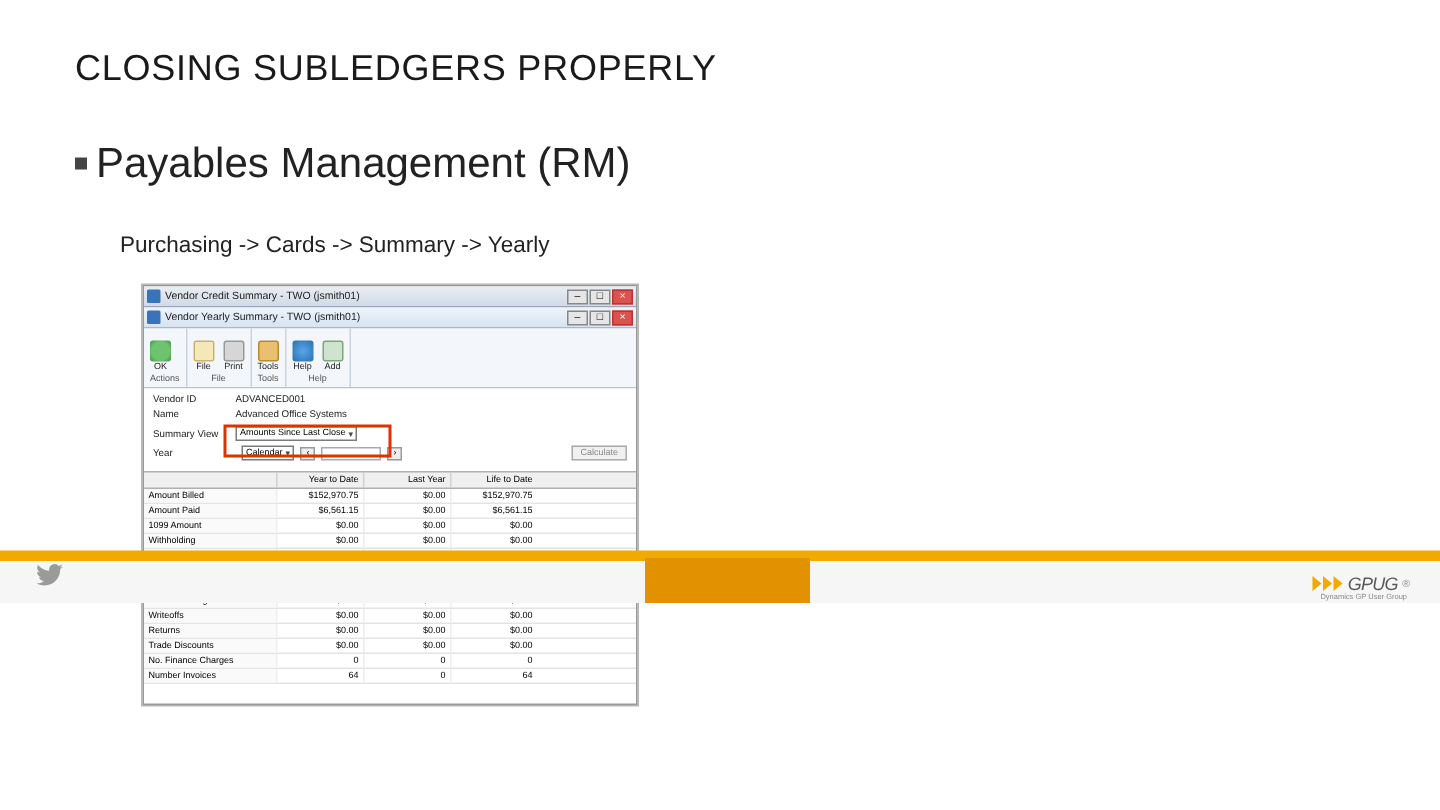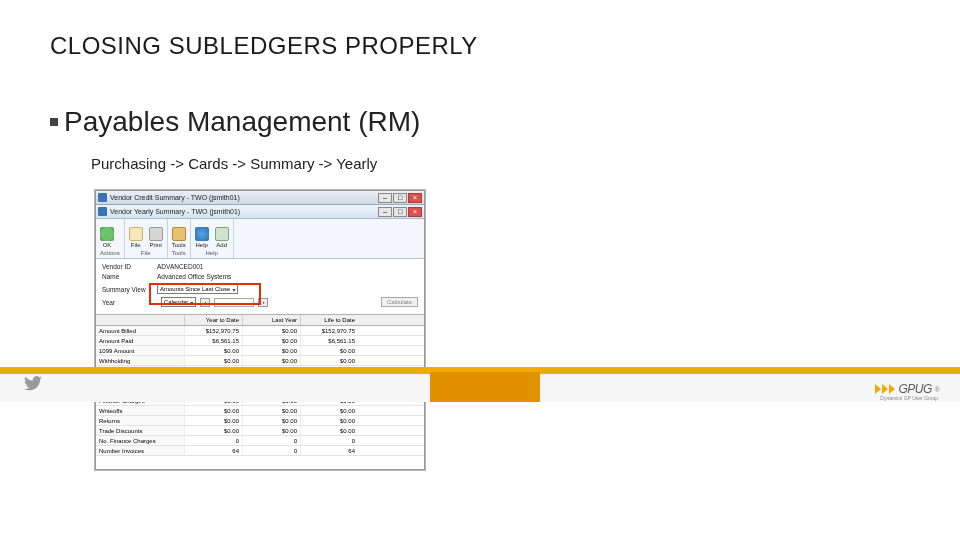--- a/index.html
+++ b/index.html
@@ -1,22 +1,22 @@
 <!DOCTYPE html>
 <html><head>
 <meta charset="utf-8">
 <style>
   * { box-sizing: border-box; margin: 0; padding: 0; }
   body { width: 960px; height: 540px; font-family: "Segoe UI", Arial, sans-serif; background: #fff; position: relative; overflow: hidden; }
   .slide { width: 960px; height: 402px; position: relative; }
   .title { position: absolute; left: 50px; top: 32px; font-size: 24px; font-weight: 400; color: #1a1a1a; letter-spacing: 0.5px; }
-  .bullet-row { position: absolute; left: 50px; top: 106px; display: flex; align-items: center; gap: 6px; }
+  .bullet-row { position: absolute; left: 50px; top: 93px; display: flex; align-items: center; gap: 6px; }
   .bullet-sq { width: 8px; height: 8px; background: #444; }
   .section { font-size: 28px; font-weight: 400; color: #222; }
-  .breadcrumb { position: absolute; left: 91px; top: 155px; font-size: 15px; color: #222; }
+  .breadcrumb { position: absolute; left: 80px; top: 155px; font-size: 15px; color: #222; }
 
   
   .app { position: absolute; left: 95px; top: 190px; width: 330px; height: 280px; border: 1px solid #999; background: #fff; font-size: 7px; box-shadow: 0 0 0 1px #b5b5b5; }
   .titlebar { height: 14px; background: linear-gradient(#eaeef5,#d0dae6); display: flex; align-items: center; justify-content: space-between; padding: 0 2px; border-bottom: 1px solid #9aa7b8; }
   .titlebar-left { display: flex; align-items: center; gap: 3px; }
   .app-icon { width: 9px; height: 9px; background: #3a74b8; border-radius: 1px; }
   .win-title { font-size: 7px; color: #222; }
   .win-btns { display: flex; gap: 1px; }
   .win-btn { width: 14px; height: 10px; background: #e6e6e6; border: 1px solid #888; display: flex; align-items: center; justify-content: center; font-size: 7px; line-height: 1; cursor: pointer; }
   .win-btn.close { background: #d9534f; color: #fff; border-color: #b33; }

